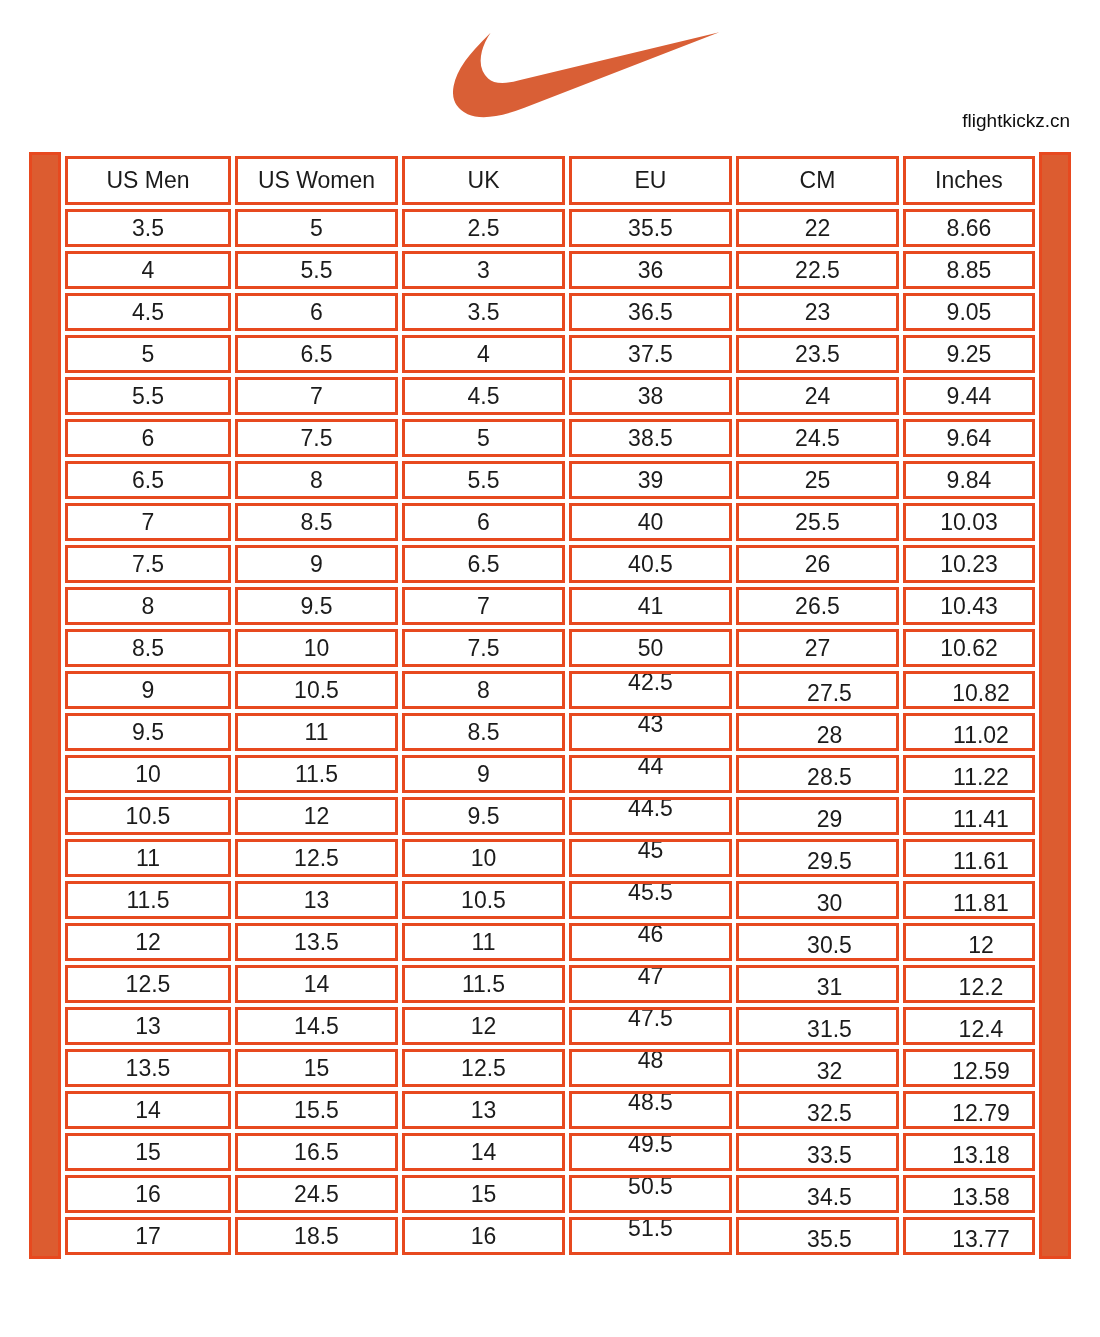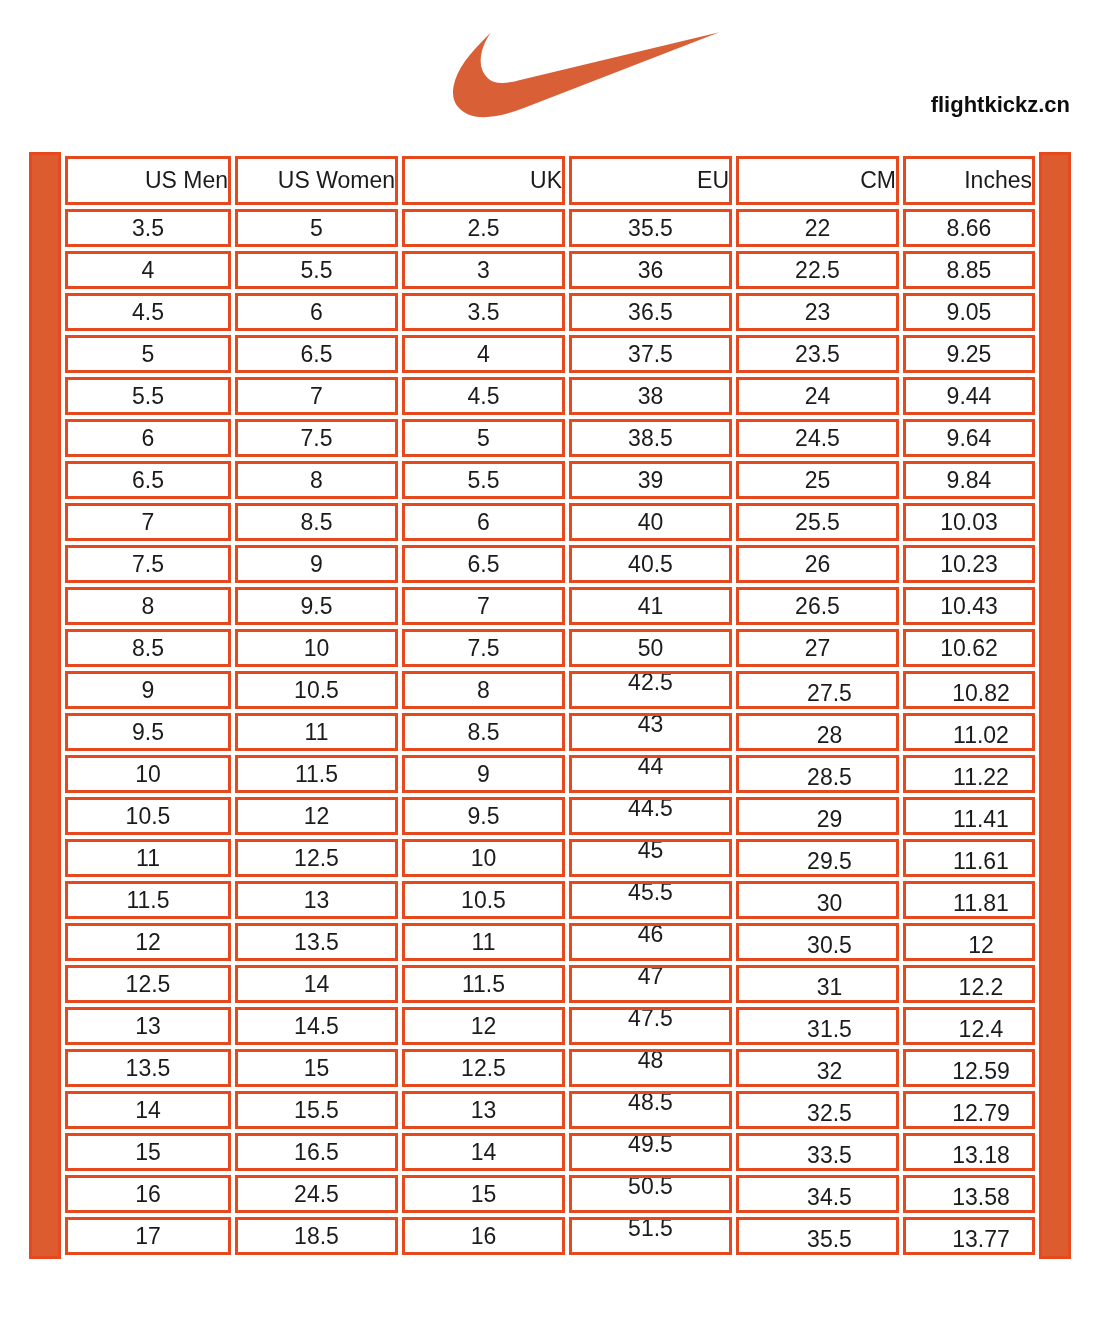--- a/index.html
+++ b/index.html
@@ -18,23 +18,23 @@
     overflow:hidden;
   }
   .logo{
     position:absolute;
     left:453px; top:20px;
     width:268px; height:106px;
   }
   .logo svg{width:100%;height:100%;display:block;}
   .watermark{
     position:absolute;
-    right:30px; top:92px;
-    font-size:22px;
-    font-weight:700;
+    right:30px; top:110px;
+    font-size:19px;
+    font-weight:400;
     letter-spacing:0px;
     color:#0d0d0d;
   }
   .table-wrap{
     position:absolute;
     left:29px; top:152px;
     width:1042px;
     display:flex;
     align-items:stretch;
   }
@@ -59,21 +59,20 @@
     vertical-align:middle;
     font-size:23px;
     font-weight:400;
     color:var(--text);
     padding:0;
     overflow:hidden;
   }
   table.size-table th{
     height:43px;
     font-weight:400;
-    text-align:right;
   }
   table.size-table td{
     height:32px;
   }
   
   table.size-table td.raise span{position:relative; top:-8px; display:inline-block;text-align:right;}
   table.size-table td.lower span{position:relative; top:3px; display:inline-block;margin-left:24px;}
   table.size-table td span{display:inline-block;}
 </style>
 </head>

